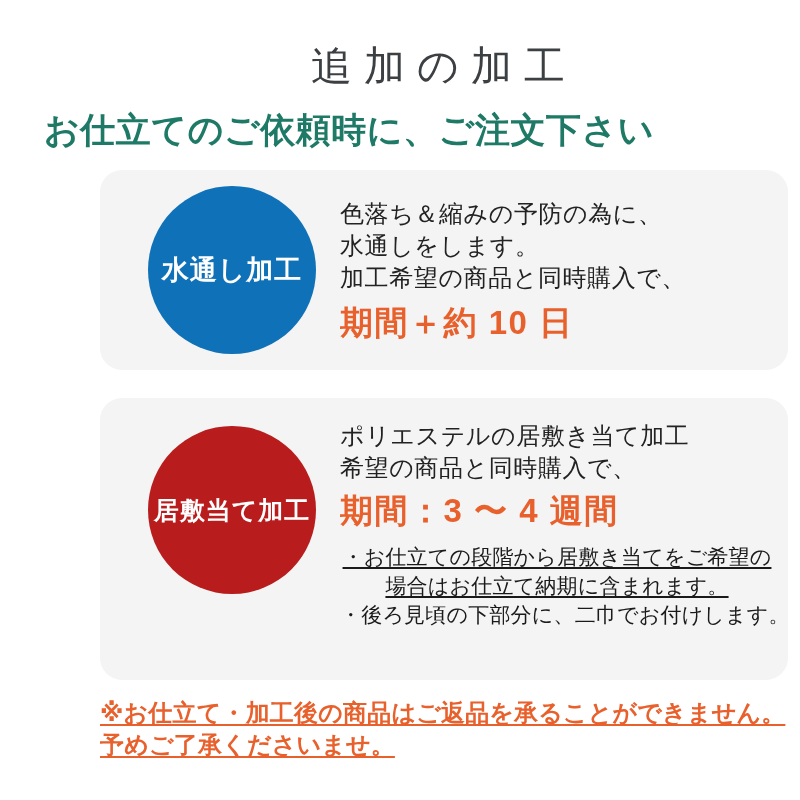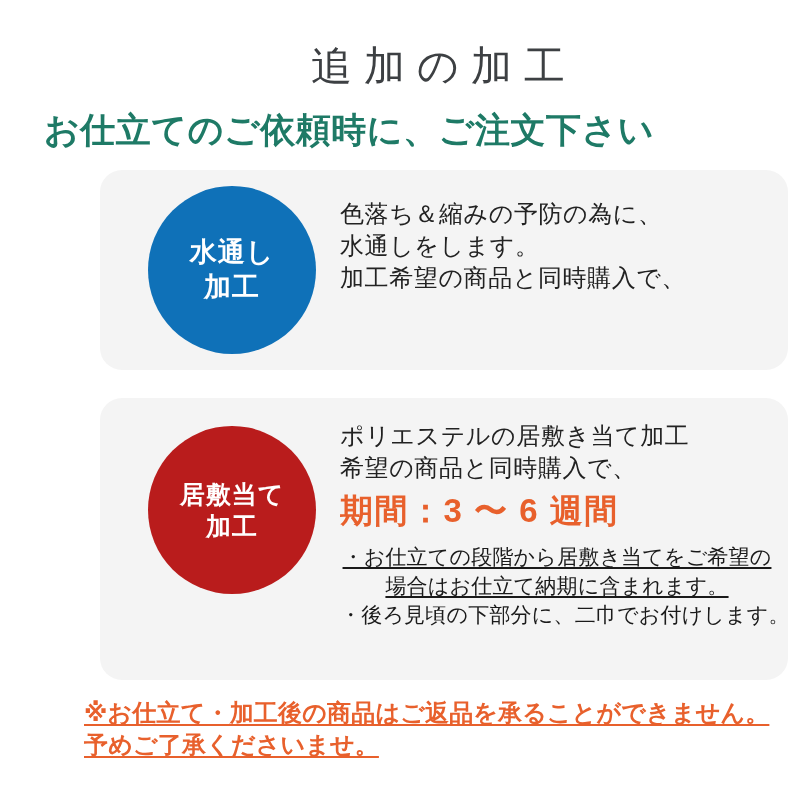--- a/index.html
+++ b/index.html
@@ -57,21 +57,21 @@
     box-sizing: border-box;
   }
   #card-mizutoshi { top: 170px; height: 200px; }
   #card-ishikiate { top: 398px; height: 282px; }
 
   .badge {
     position: absolute;
     border-radius: 50%;
     color: #ffffff;
     display: flex;
-    flex-direction: column;
+    flex-direction: row;
     align-items: center;
     justify-content: center;
     text-align: center;
     font-size: 27px;
     font-weight: bold;
     line-height: 1.28;
     letter-spacing: 1px;
   }
   #badge-mizutoshi {
     left: 48px;
@@ -123,21 +123,21 @@
     text-align: center;
   }
   .note-line.underlined span.u {
     text-decoration: underline;
     text-underline-offset: 3px;
   }
 
   
   .footer {
     position: absolute;
-    left: 40px;
+    left: 56px;
     top: 697px;
     width: 700px;
   }
   .footer-line {
     color: #e8602c;
     font-size: 24px;
     font-weight: bold;
     line-height: 32px;
     letter-spacing: 0.2px;
     white-space: nowrap;
@@ -160,35 +160,36 @@
 
     <div class="badge" id="badge-mizutoshi">
       <span class="badge-line">水通し</span>
       <span class="badge-line">加工</span>
     </div>
 
     <div class="card-body" style="top:28px;">
       <div class="body-line">色落ち＆縮みの予防の為に、</div>
       <div class="body-line">水通しをします。</div>
       <div class="body-line">加工希望の商品と同時購入で、</div>
+      <div class="highlight" style="margin-top:7px;">期間＋約 10 日</div>
     </div>
 
   </div>
 
   <div class="card" id="card-ishikiate">
 
     <div class="badge" id="badge-ishikiate">
       <span class="badge-line">居敷当て</span>
       <span class="badge-line">加工</span>
     </div>
 
     <div class="card-body" style="top:22px;">
       <div class="body-line">ポリエステルの居敷き当て加工</div>
       <div class="body-line">希望の商品と同時購入で、</div>
-      <div class="highlight" style="margin-top:5px;">期間：3 〜 6 週間</div>
+      <div class="highlight" style="margin-top:5px;">期間：3 〜 4 週間</div>
 
       <div class="note-line underlined" style="margin-top:9px;"><span class="u">・お仕立ての段階から居敷き当てをご希望の</span></div>
       <div class="note-line underlined"><span class="u">場合はお仕立て納期に含まれます。</span></div>
       <div class="note-line">・後ろ見頃の下部分に、二巾でお付けします。</div>
     </div>
 
   </div>
 
   <div class="footer">
     <div class="footer-line"><span class="u">※お仕立て・加工後の商品はご返品を承ることができません。</span></div>

